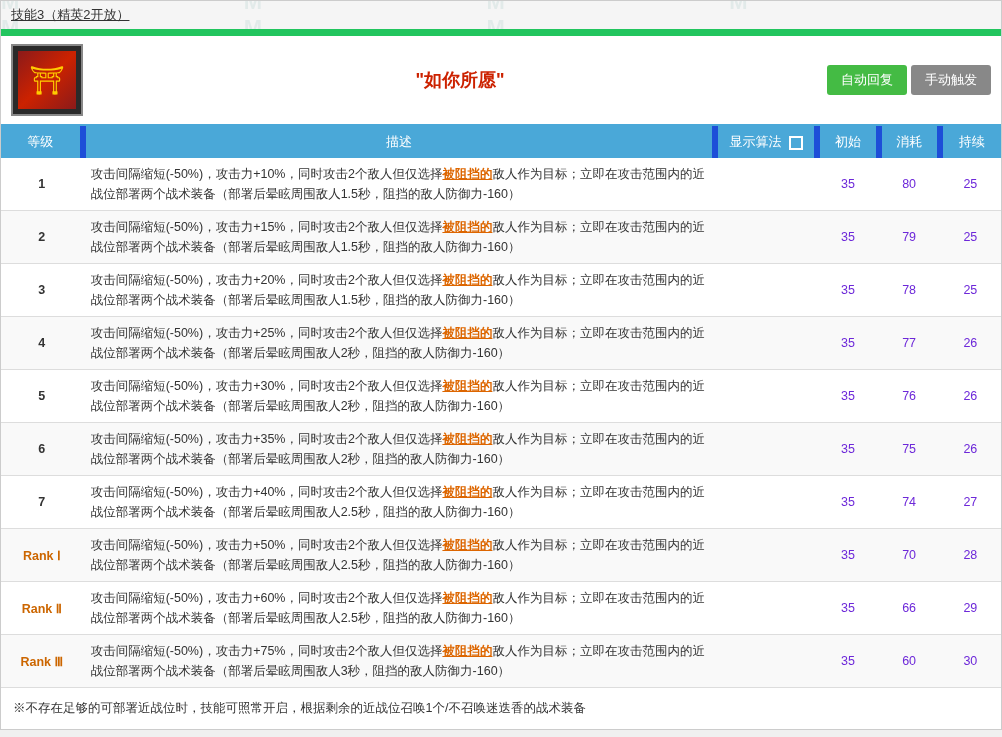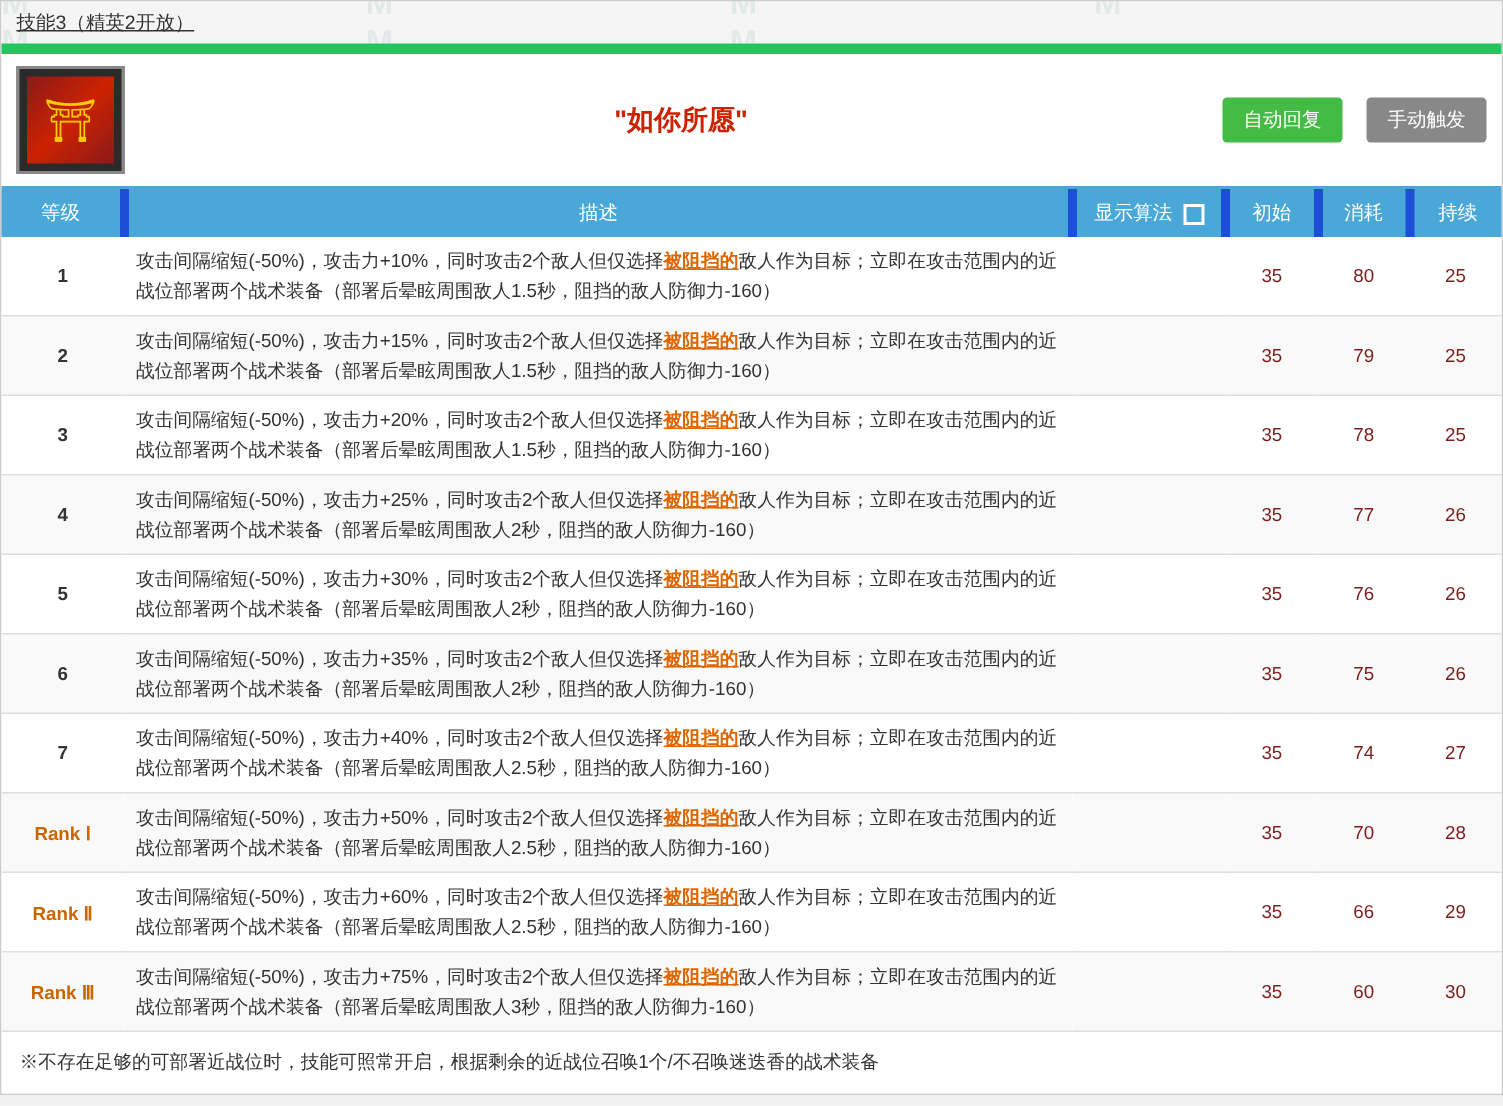--- a/index.html
+++ b/index.html
@@ -84,21 +84,21 @@
     .skill-name {
       flex: 1;
       text-align: center;
       font-size: 18px;
       color: #cc2200;
       font-weight: bold;
     }
 
     .skill-buttons {
       display: flex;
-      gap: 16px;
+      gap: 4px;
       justify-content: space-between;
     }
 
     .btn-auto {
       padding: 6px 14px;
       background: #44bb44;
       color: white;
       border: none;
       border-radius: 3px;
       cursor: pointer;
@@ -191,21 +191,21 @@
       color: #333;
     }
 
     td.desc {
       text-align: left;
       line-height: 1.6;
       color: #333;
     }
 
     .number-col {
-      color: #7f1d1d;
+      color: #6d28d9;
     }
 
     
     .rank-row td.level {
       color: #cc6600;
     }
 
     
     .notes-header {
       background: #e8e8e8;

